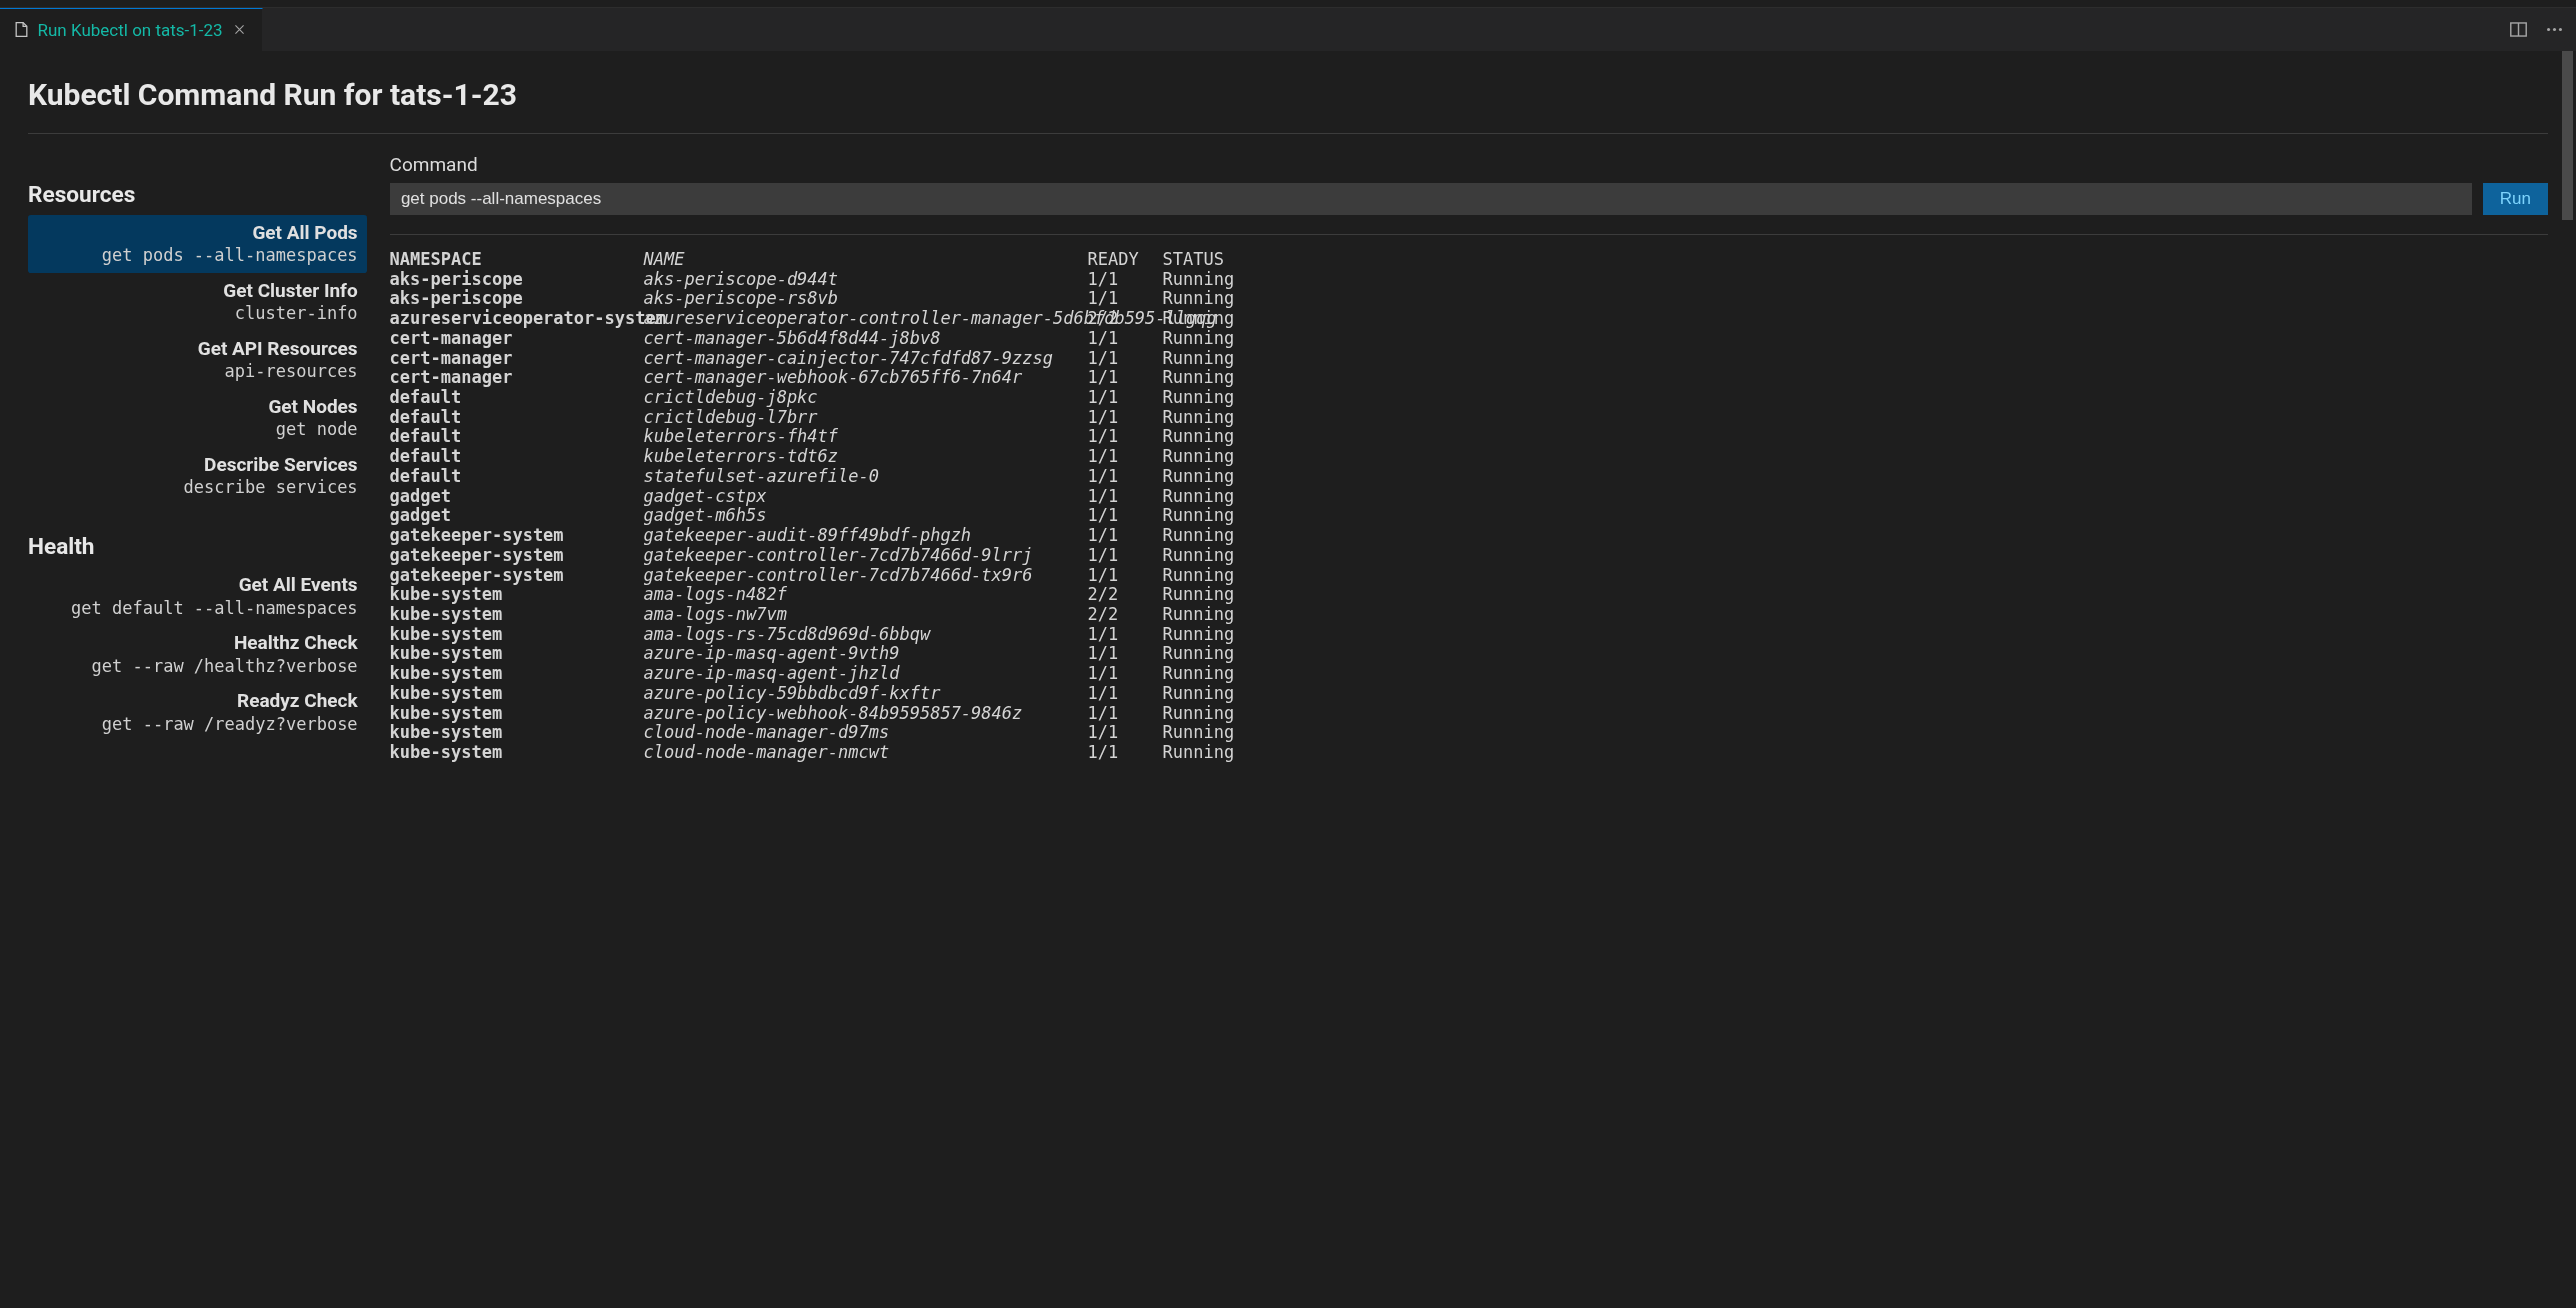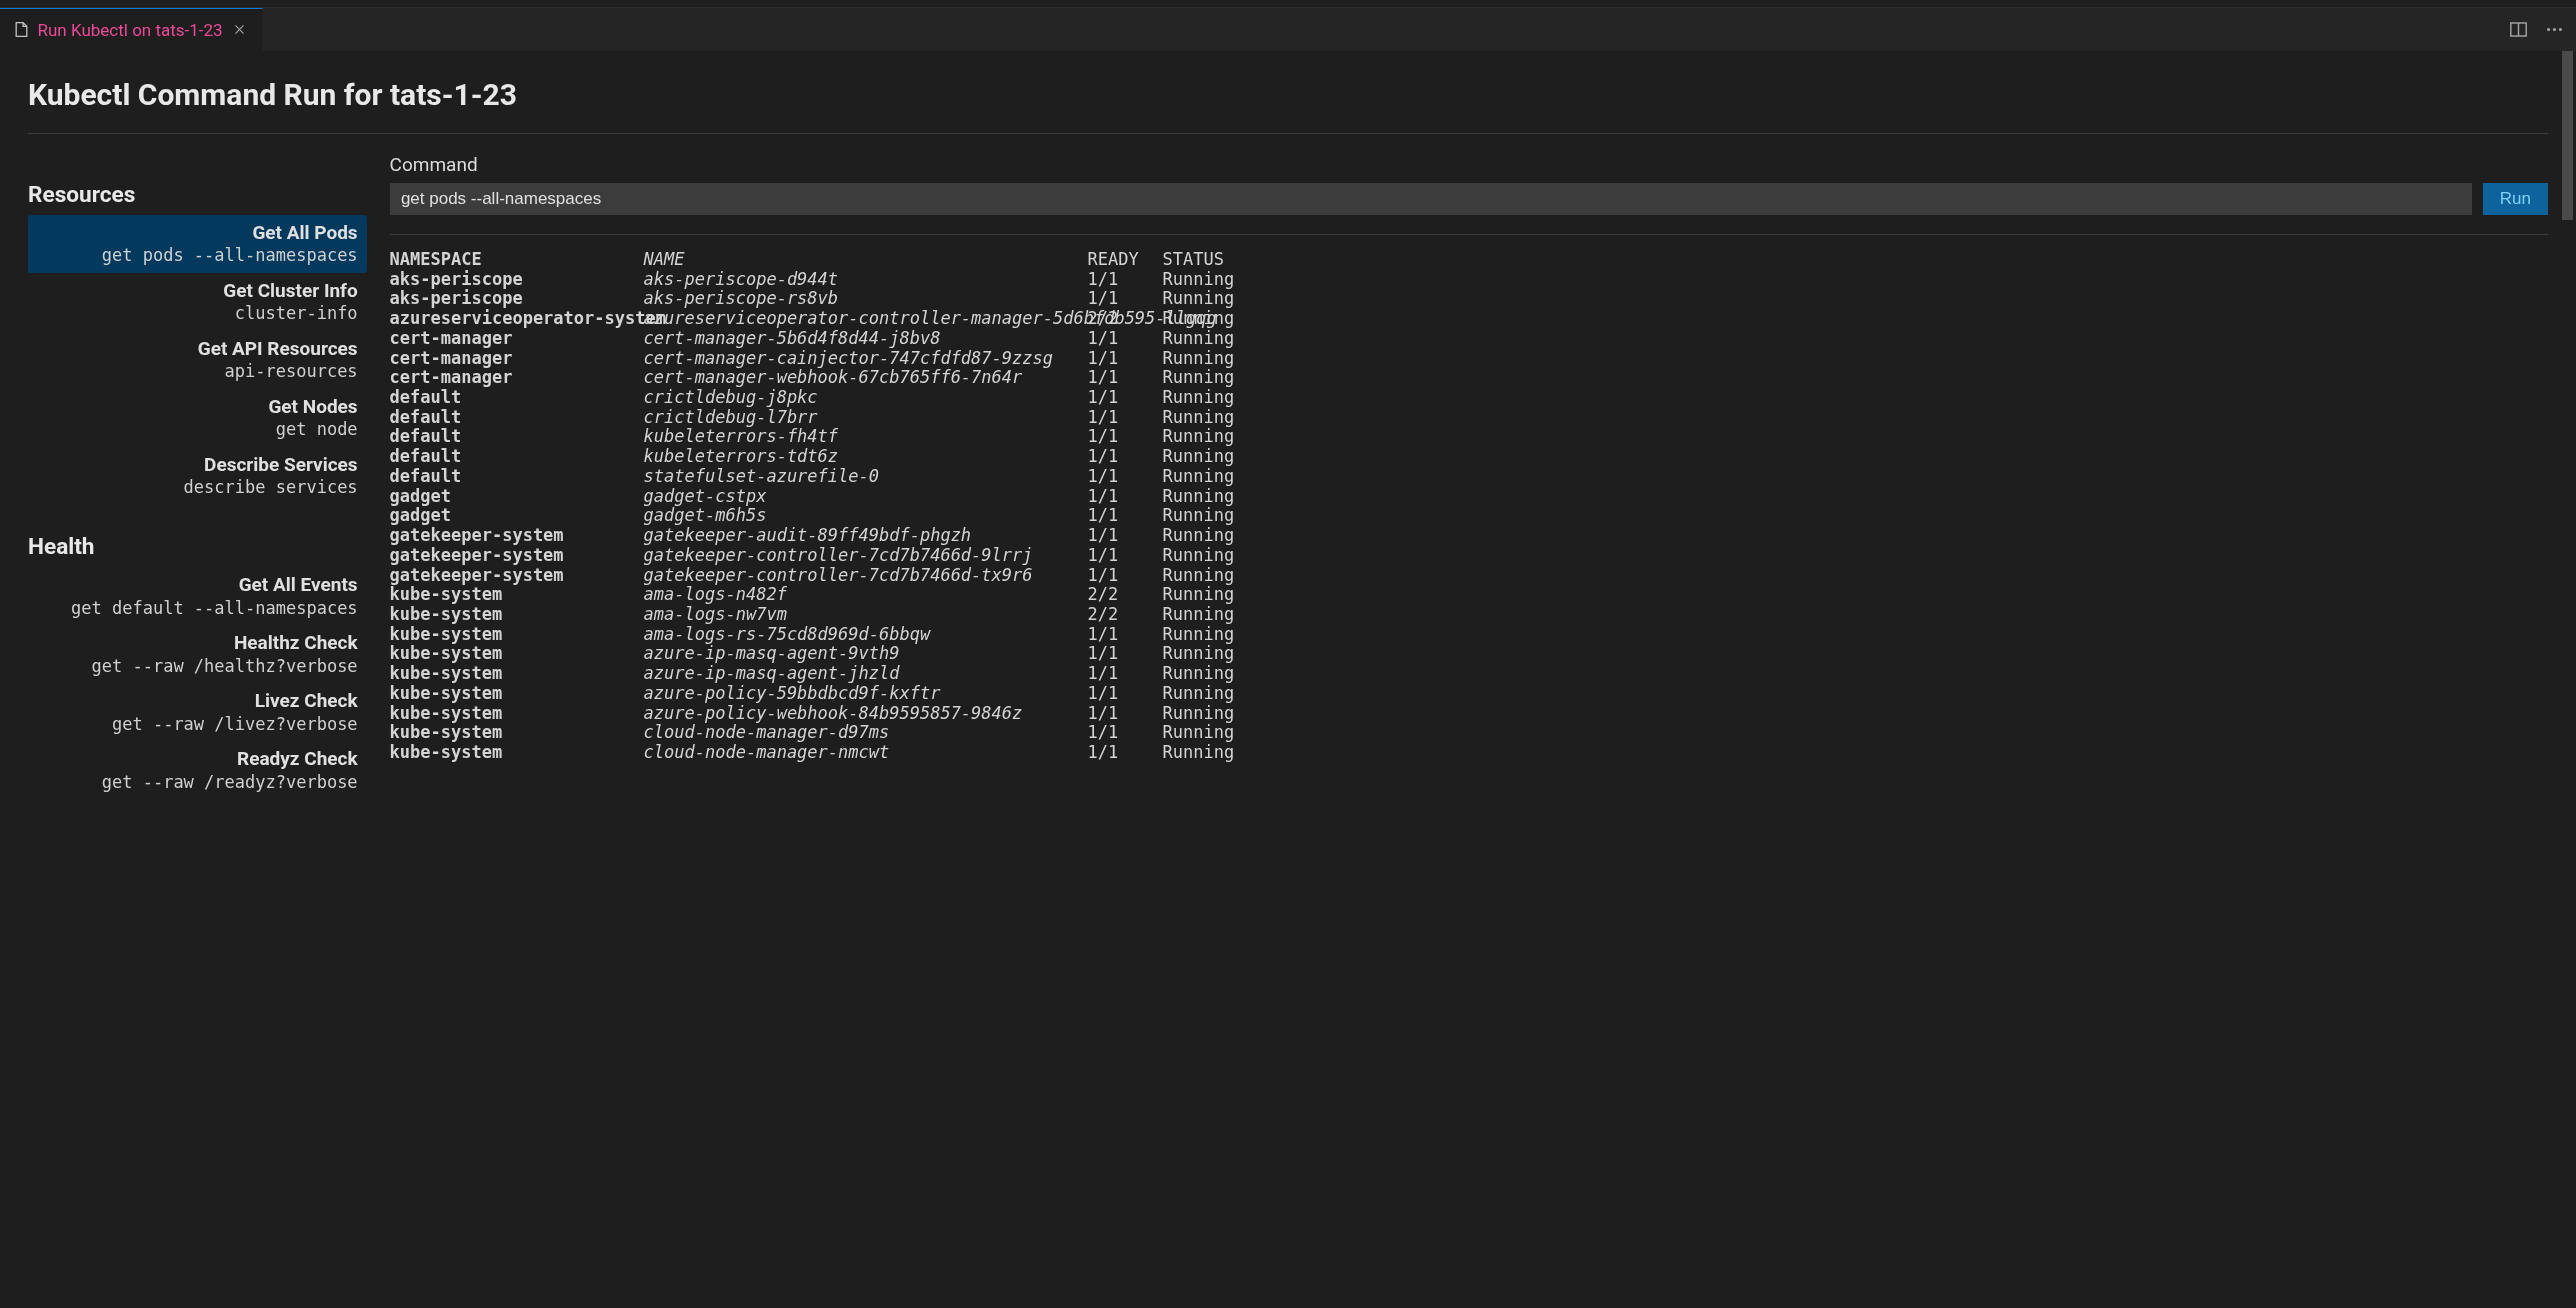--- a/index.html
+++ b/index.html
@@ -25,21 +25,21 @@
   .tabs-left { display: flex; }
   .tab {
     display: flex;
     align-items: center;
     gap: 7.5px;
     padding: 9px 13px;
     background: #1e1e1e;
     border-right: 0.9px solid #252526;
     border-top: 0.9px solid #0078d4;
     font-size: 17px;
-    color: #ec4899;
+    color: #14b8a6;
     cursor: pointer;
   }
   .tab .file-icon svg { width: 17px; height: 17px; display:block; }
   .tab .close-icon {
     width: 19px; height: 19px;
     display:flex; align-items:center; justify-content:center;
     opacity: 0.8;
   }
   .tab .close-icon svg { width:13px; height:13px; }
   .tabs-right {
@@ -229,24 +229,20 @@
           <div class="sidebar-group">
             <div class="sidebar-item">
               <div class="item-label">Get All Events</div>
               <div class="item-cmd">get default --all-namespaces</div>
             </div>
             <div class="sidebar-item">
               <div class="item-label">Healthz Check</div>
               <div class="item-cmd">get --raw /healthz?verbose</div>
             </div>
             <div class="sidebar-item">
-              <div class="item-label">Livez Check</div>
-              <div class="item-cmd">get --raw /livez?verbose</div>
-            </div>
-            <div class="sidebar-item">
               <div class="item-label">Readyz Check</div>
               <div class="item-cmd">get --raw /readyz?verbose</div>
             </div>
           </div>
         </div>
 
       <div class="main">
         <div class="cmd-label">Command</div>
         <div class="cmd-row">
           <input class="cmd-input" type="text" value="get pods --all-namespaces" style="">

